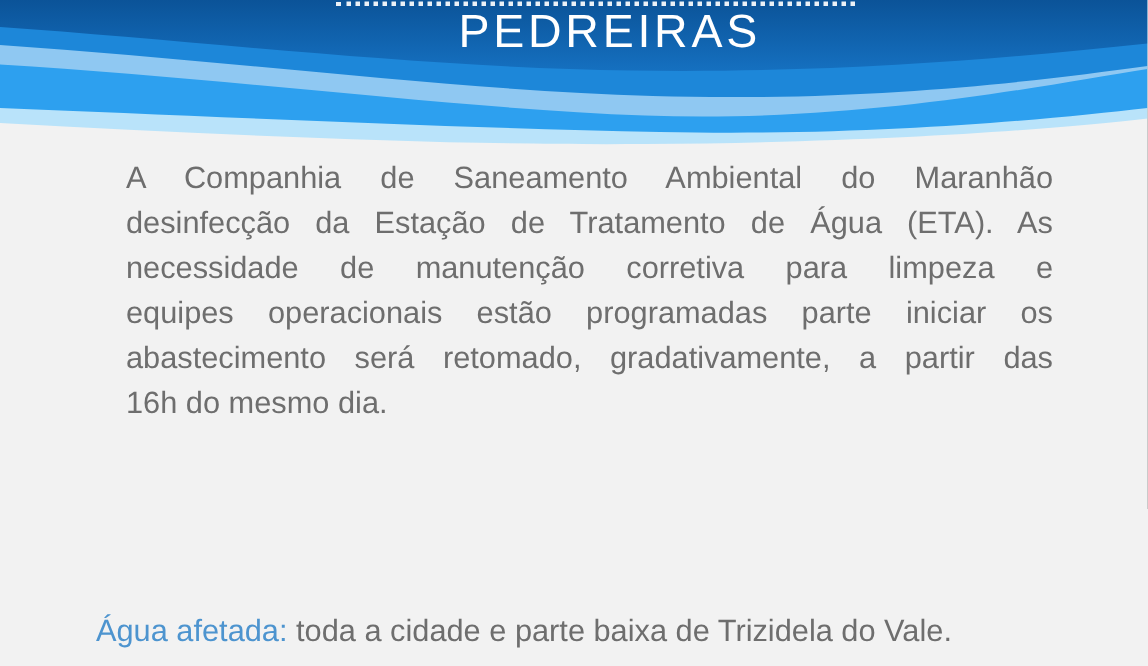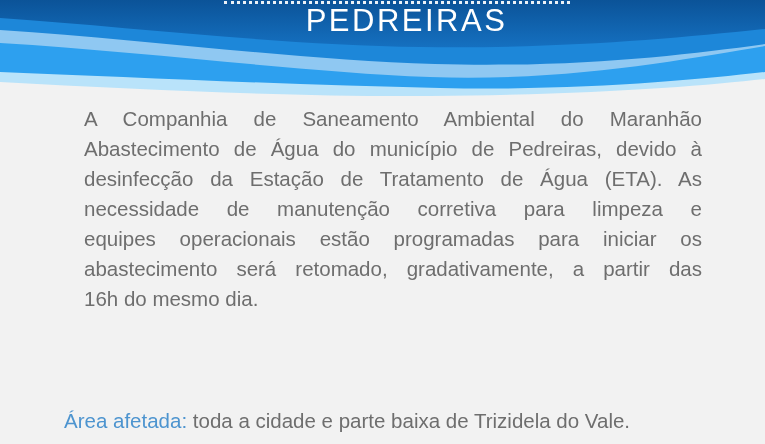--- a/index.html
+++ b/index.html
@@ -85,25 +85,24 @@
       <path fill="url(#darkGrad)" d="M0,18 C130,27 280,45 420,47 C560,49 670,39 765,29 L765,0 L0,0 Z"></path>
     </svg>
   </div>
 
   <div class="dotted"></div>
 
   <div class="title">PEDREIRAS</div>
 
   <div class="body-text">
     <div class="jline">A Companhia de Saneamento Ambiental do Maranhão</div>
-    <div class="jline">Abastecimento de Água do município de Pedreiras, devido à</div>
     <div class="jline">desinfecção da Estação de Tratamento de Água (ETA). As</div>
     <div class="jline">necessidade de manutenção corretiva para limpeza e</div>
-    <div class="jline">equipes operacionais estão programadas para iniciar os</div>
+    <div class="jline">equipes operacionais estão programadas parte iniciar os</div>
     <div class="jline">abastecimento será retomado, gradativamente, a partir das</div>
     <div class="jline last">16h do mesmo dia.</div>
   </div>
 
   <div class="affected">
-    <span class="label">Área afetada:</span><span> toda a cidade e parte baixa de Trizidela do Vale.</span>
+    <span class="label">Água afetada:</span><span> toda a cidade e parte baixa de Trizidela do Vale.</span>
   </div>
 
 </div>
 
 </body></html>

